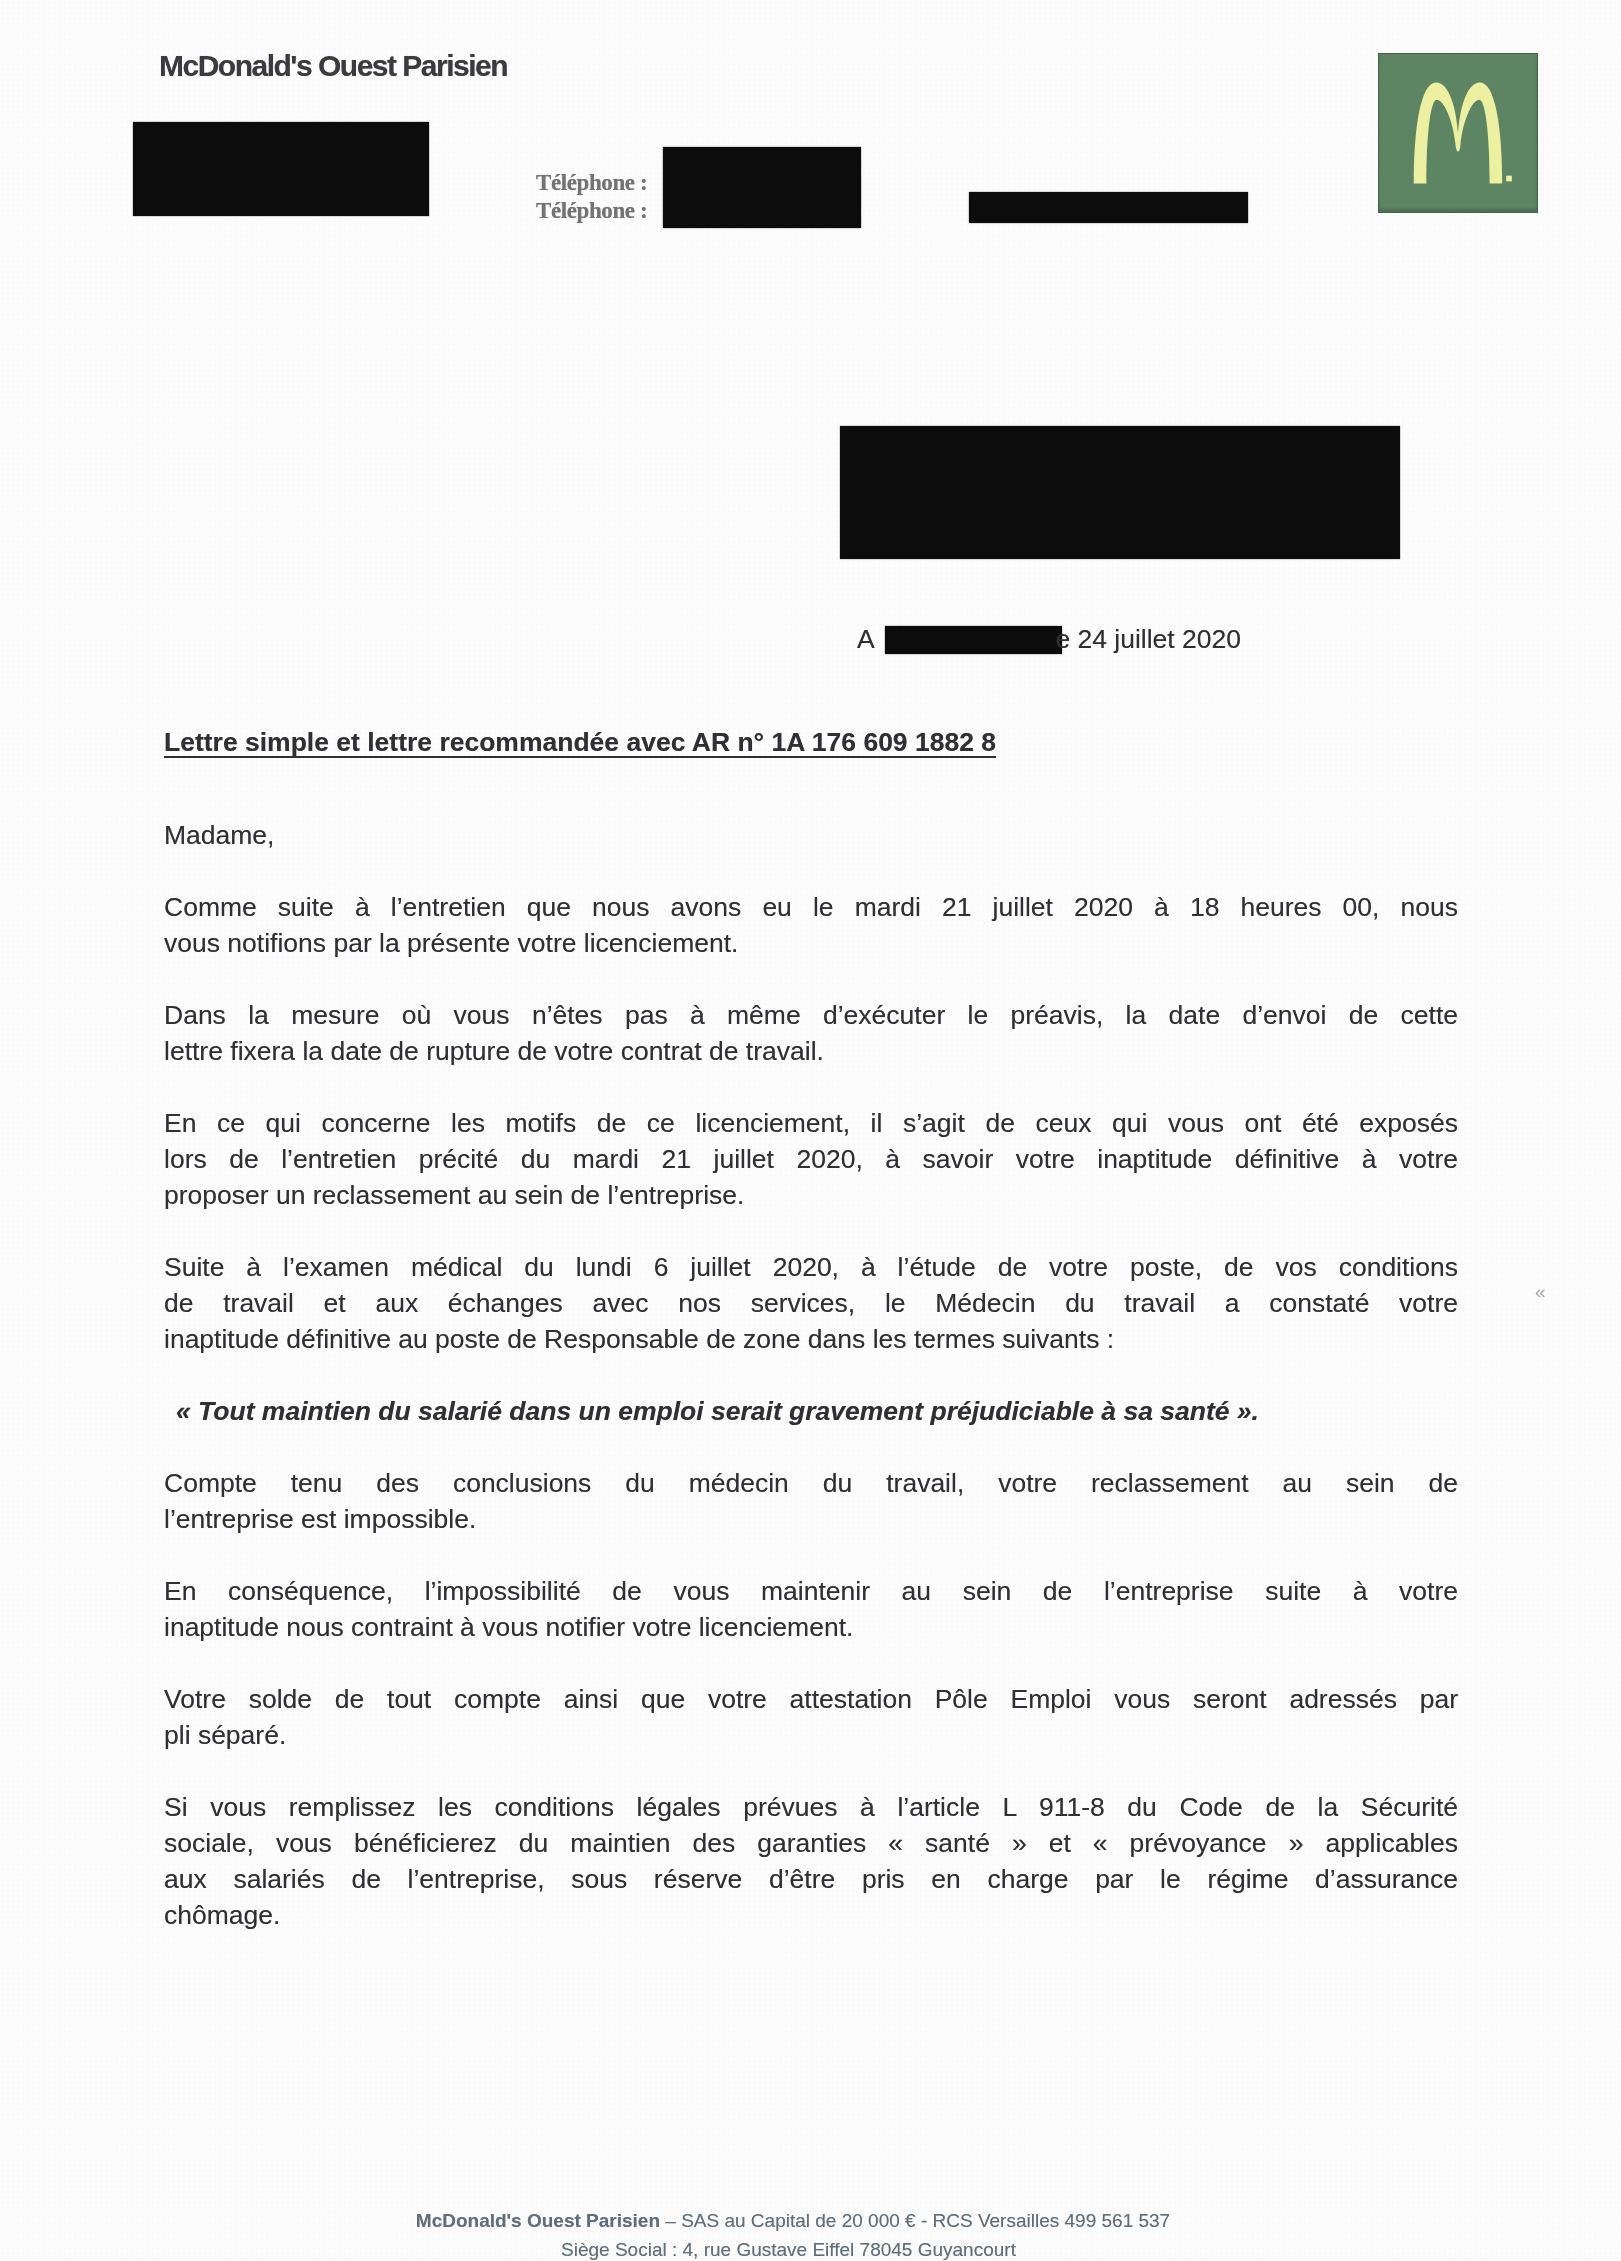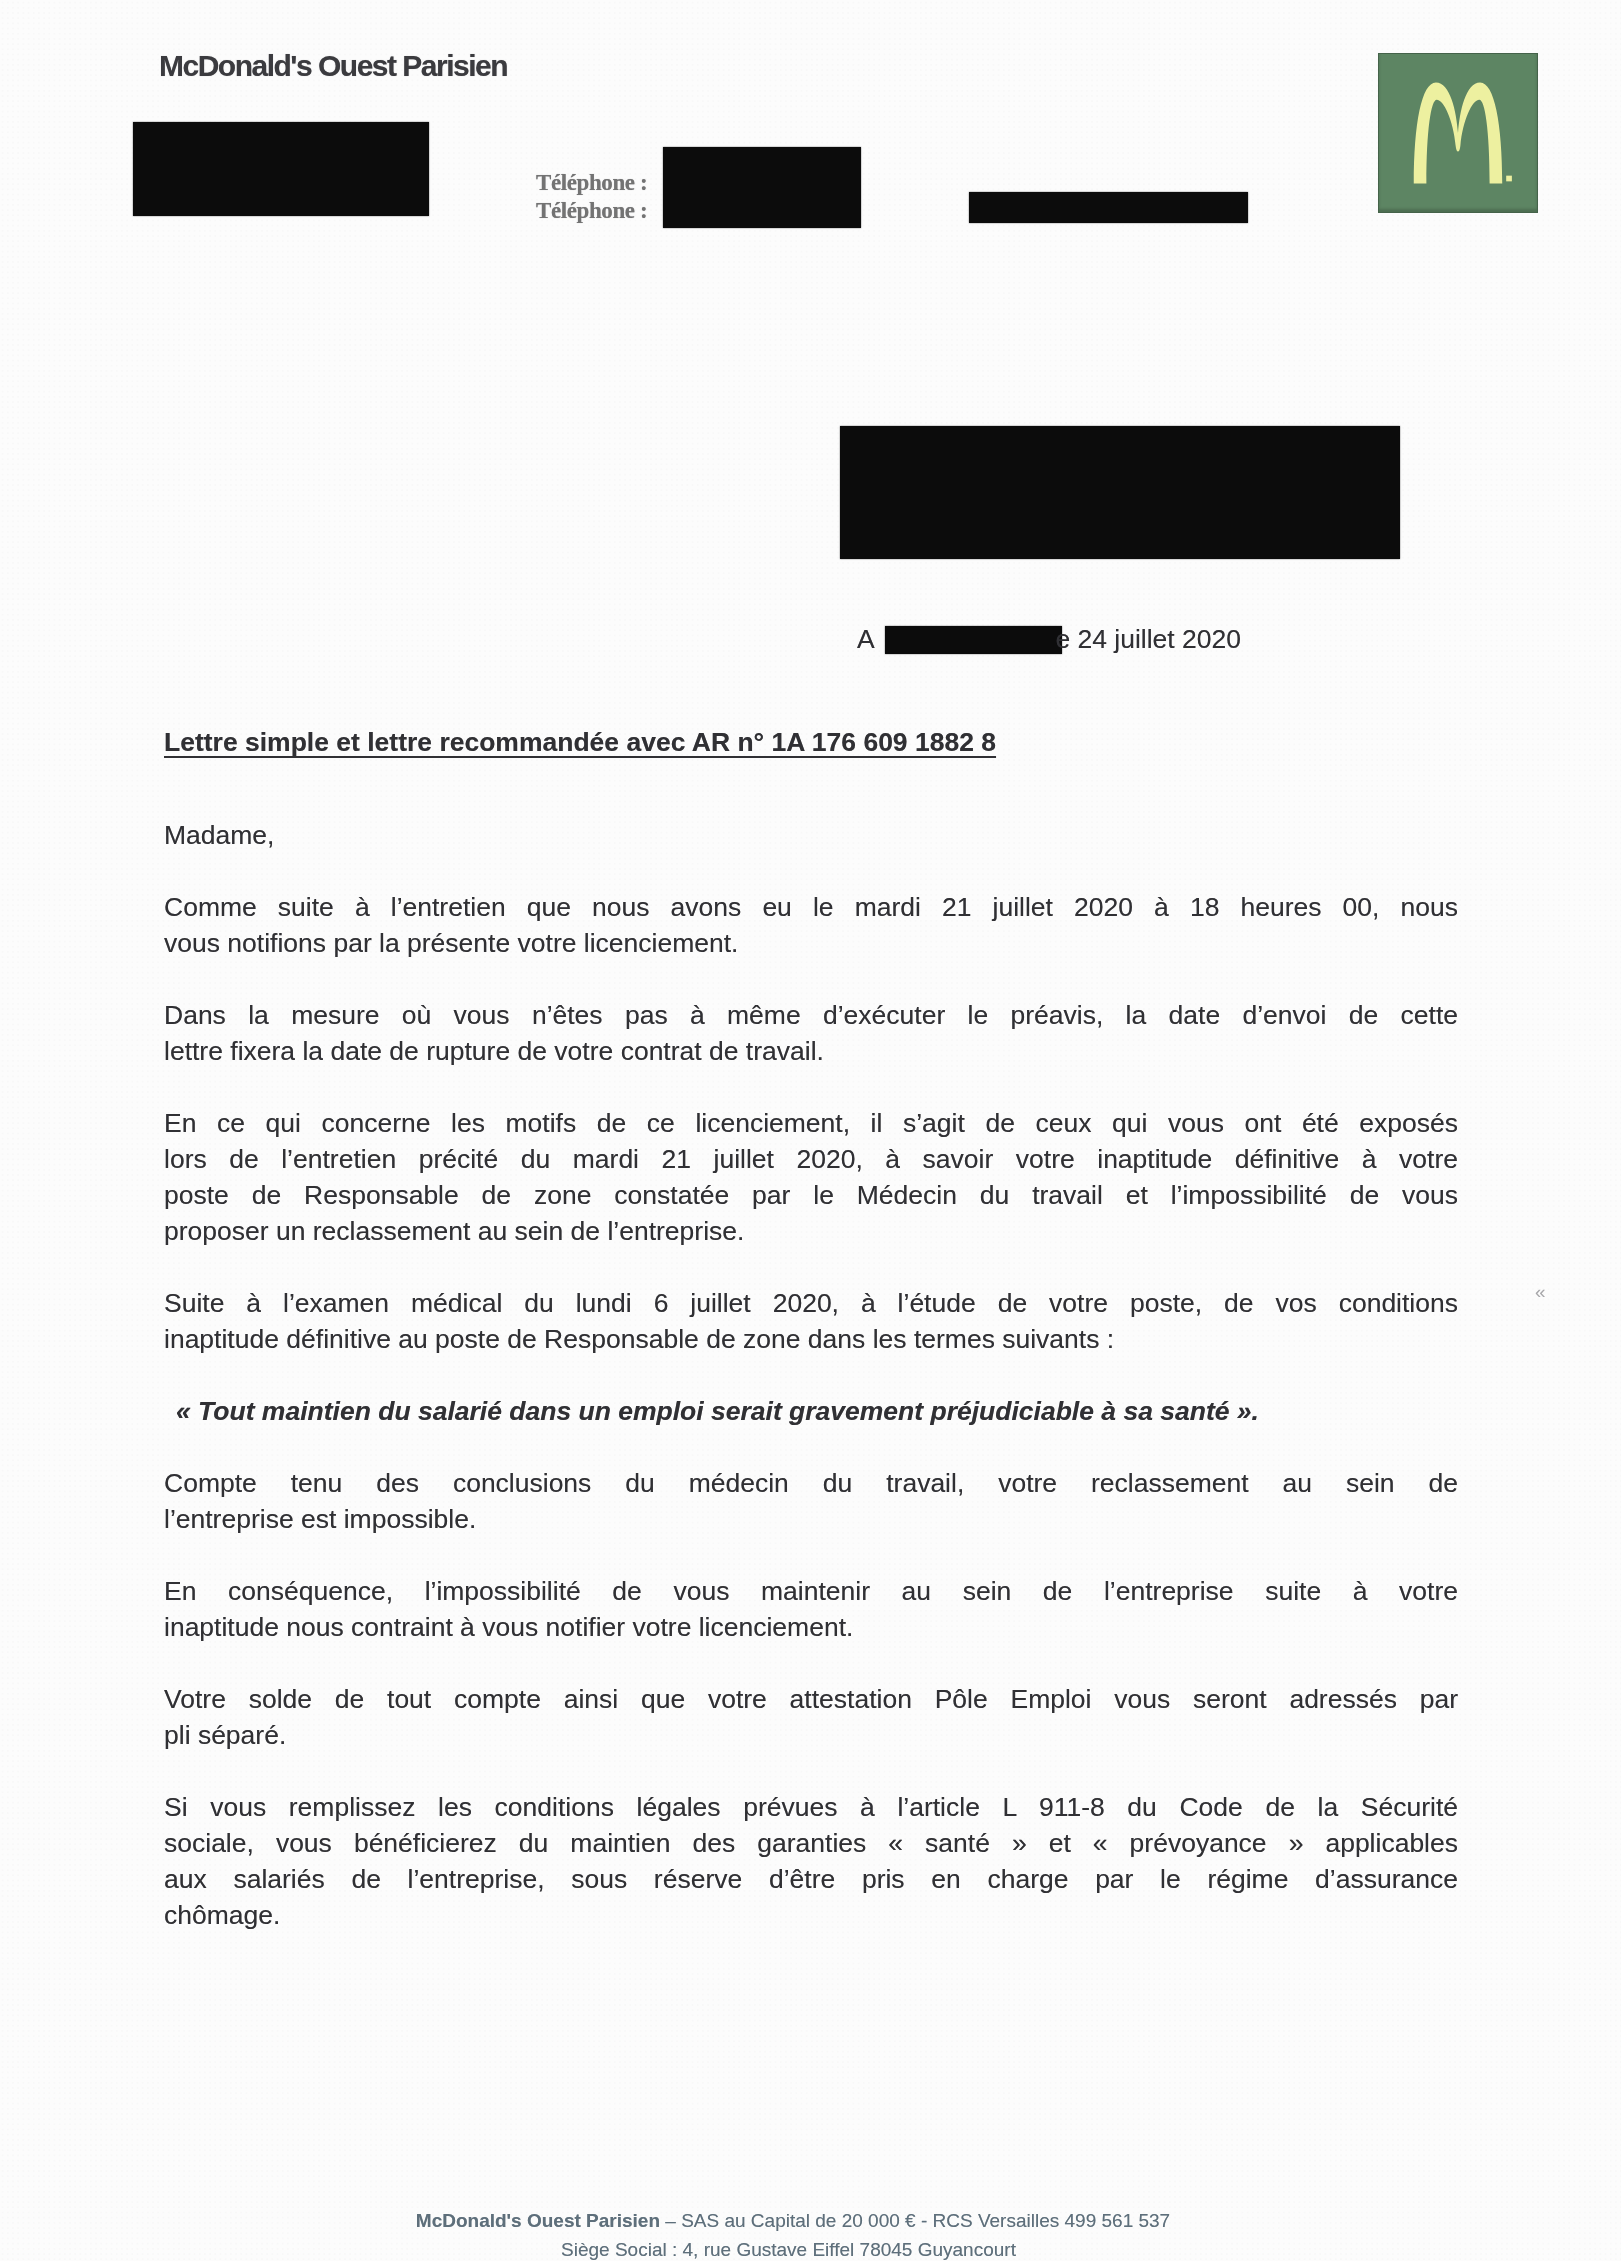--- a/index.html
+++ b/index.html
@@ -95,25 +95,25 @@
       <div class="pline">Comme suite à l’entretien que nous avons eu le mardi 21 juillet 2020 à 18 heures 00, nous</div>
       <div class="pline last">vous notifions par la présente votre licenciement.</div>
     </div>
   <div class="para">
       <div class="pline">Dans la mesure où vous n’êtes pas à même d’exécuter le préavis, la date d’envoi de cette</div>
       <div class="pline last">lettre fixera la date de rupture de votre contrat de travail.</div>
     </div>
   <div class="para">
       <div class="pline">En ce qui concerne les motifs de ce licenciement, il s’agit de ceux qui vous ont été exposés</div>
       <div class="pline">lors de l’entretien précité du mardi 21 juillet 2020, à savoir votre inaptitude définitive à votre</div>
-      <div class="pline">poste de Responsable de zone constatée par le Médecin du travail et l’impossibilité de vous</div>
       <div class="pline last">proposer un reclassement au sein de l’entreprise.</div>
     </div>
   <div class="para">
       <div class="pline">Suite à l’examen médical du lundi 6 juillet 2020, à l’étude de votre poste, de vos conditions</div>
+      <div class="pline">de travail et aux échanges avec nos services, le Médecin du travail a constaté votre</div>
       <div class="pline last">inaptitude définitive au poste de Responsable de zone dans les termes suivants :</div>
     </div>
 
   <div class="quote">« Tout maintien du salarié dans un emploi serait gravement préjudiciable à sa santé ».</div>
 
   <div class="para">
       <div class="pline">Compte tenu des conclusions du médecin du travail, votre reclassement au sein de</div>
       <div class="pline last">l’entreprise est impossible.</div>
     </div>
   <div class="para">

